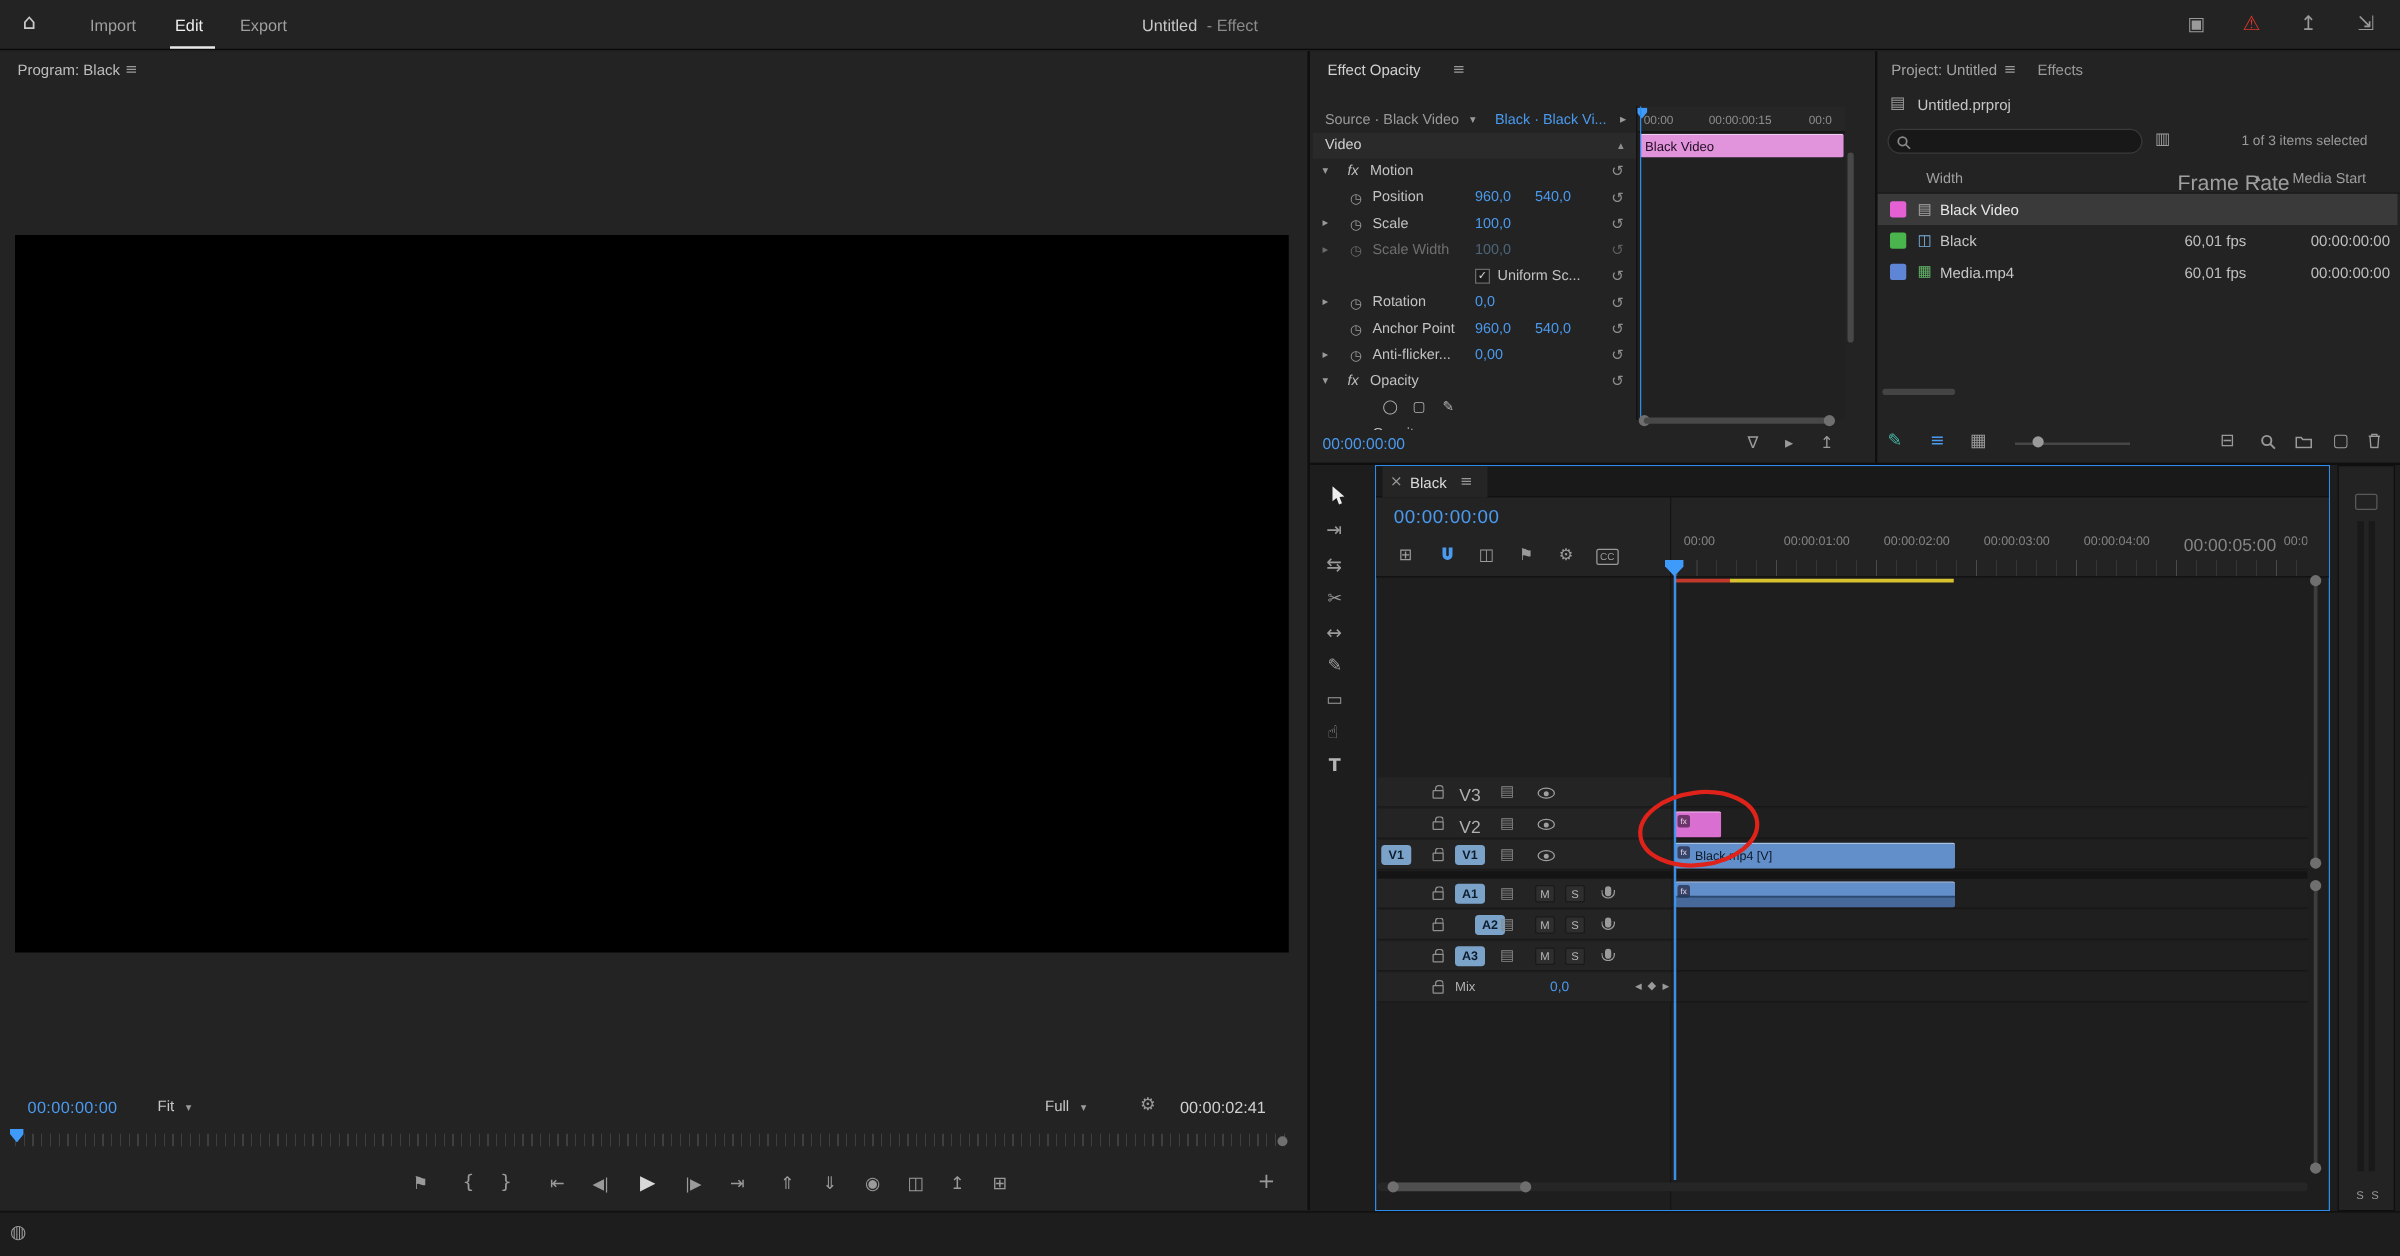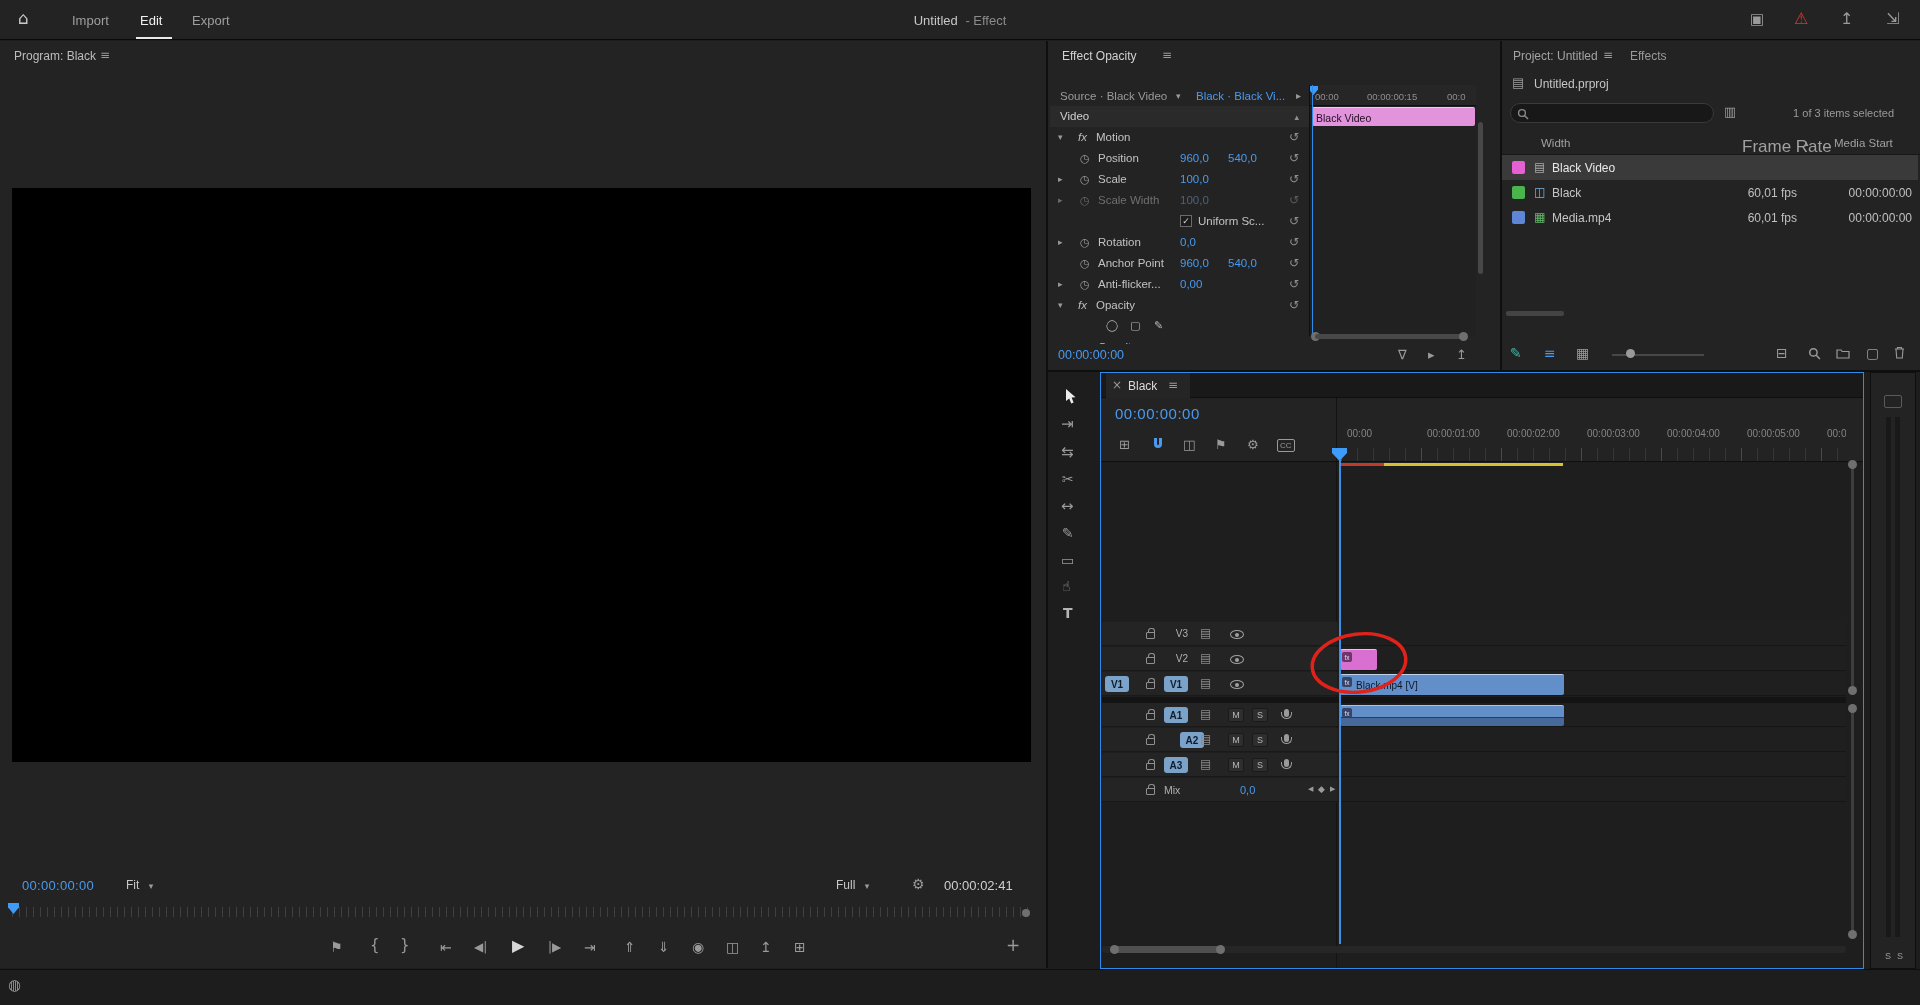--- a/index.html
+++ b/index.html
@@ -17,21 +17,21 @@
   .tw{position:absolute;left:8px;top:5px;font-size:9px;color:#9a9a9a;font-family:"DejaVu Sans"}
   .sw{position:absolute;left:30px;top:4px;font-size:11px;color:#9a9a9a;font-family:"DejaVu Sans"}
   .fx{font-style:italic;color:#bdbdbd}
   .chk{position:absolute;left:130px;top:4px;width:12px;height:12px;background:#1c1c1c;border:1px solid #6a6a6a;
        font-size:9px;color:#d6d6d6;text-align:center;line-height:11px;font-family:"DejaVu Sans"}
   
   .trow{position:absolute;left:1102px;width:235px;height:24px;background:#242424;border-bottom:1px solid #191919}
   .lane{position:absolute;left:1337px;width:509px;height:24px;background:#1f1f1f;border-bottom:1px solid #161616}
   .badge{position:absolute;top:4px;width:24px;height:16px;border-radius:3px;background:#7ba3c9;color:#0e1c2c;
          font-size:10px;font-weight:bold;display:flex;align-items:center;justify-content:center}
-  .tname{position:absolute;left:62px;top:6px;width:24px;text-align:right;font-size:10px;color:#b0b0b0}
+  .tname{position:absolute;left:62px;top:6px;width:24px;text-align:center;font-size:14px;color:#b0b0b0}
   .lock{position:absolute;left:44px;top:10px;width:9px;height:7px;border:1px solid #909090;border-radius:1px}
   .lock::before{content:"";position:absolute;left:1px;top:-5px;width:5px;height:4px;border:1px solid #909090;
          border-bottom:none;border-radius:3px 3px 0 0}
   .eye{position:absolute;left:128px;top:8px;width:14px;height:9px;border:1px solid #a0a0a0;border-radius:50%}
   .eye::after{content:"";position:absolute;left:4px;top:2px;width:4px;height:4px;border-radius:50%;background:#a0a0a0}
   .msbtn{position:absolute;top:5px;width:16px;height:14px;background:#2e2e2e;border:1px solid #1a1a1a;border-radius:2px;
          font-size:9px;color:#b8b8b8;display:flex;align-items:center;justify-content:center}
   .mic{position:absolute;left:182px;top:6px;width:5px;height:8px;background:#9a9a9a;border-radius:3px}
   .mic::after{content:"";position:absolute;left:-3px;top:3px;width:9px;height:6px;border:1px solid #9a9a9a;
          border-top:none;border-radius:0 0 6px 6px}
@@ -315,21 +315,21 @@
     <span class="t ic" style="left:114px;top:40px;font-size:13px">⚑</span>
     <span class="t ic" style="left:146px;top:40px;font-size:13px">⚙</span>
     <span class="t" style="left:176px;top:41px;font-size:8px;color:#9a9a9a;border:1px solid #9a9a9a;border-radius:2px;padding:1px 2px">CC</span>
 
     <div class="t" style="left:235px;top:0;width:510px;height:63px;border-left:1px solid #141414;overflow:hidden">
       <span class="t" style="left:10px;top:30px;font-size:10px;color:#858585">00:00</span>
       <span class="t" style="left:90px;top:30px;font-size:10px;color:#858585">00:00:01:00</span>
       <span class="t" style="left:170px;top:30px;font-size:10px;color:#858585">00:00:02:00</span>
       <span class="t" style="left:250px;top:30px;font-size:10px;color:#858585">00:00:03:00</span>
       <span class="t" style="left:330px;top:30px;font-size:10px;color:#858585">00:00:04:00</span>
-      <span class="t" style="left:410px;top:30px;font-size:10px;color:#858585">00:00:05:00</span>
+      <span class="t" style="left:410px;top:30px;font-size:14px;color:#858585">00:00:05:00</span>
       <span class="t" style="left:490px;top:30px;font-size:10px;color:#858585">00:0</span>
       <div class="t" style="left:4px;top:50px;width:506px;height:13px;
            background:repeating-linear-gradient(90deg,#4a4a4a 0 1px,transparent 1px 80px),repeating-linear-gradient(90deg,#353535 0 1px,transparent 1px 16px)"></div>
     </div>
   </div>
 
   <div class="t" style="left:1340px;top:463px;width:44px;height:3px;background:#c0392b"></div>
   <div class="t" style="left:1384px;top:463px;width:179px;height:3px;background:#d6c12f"></div>
 
   <div class="t" style="left:1336px;top:462px;width:1px;height:506px;background:#141414"></div>

